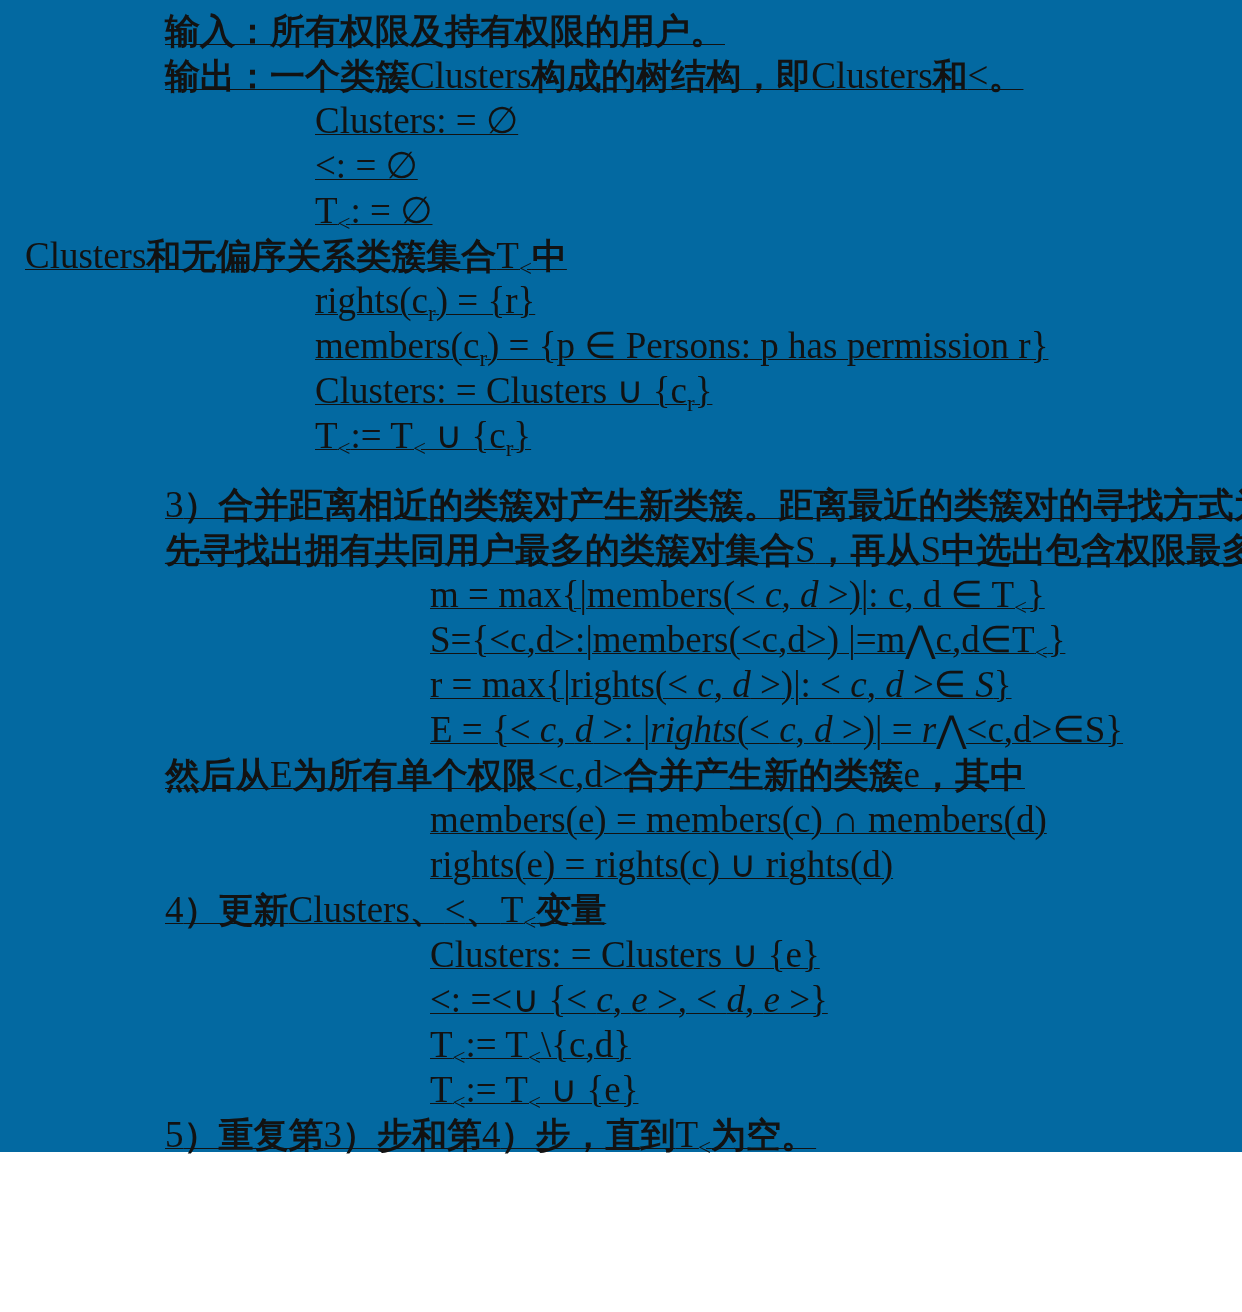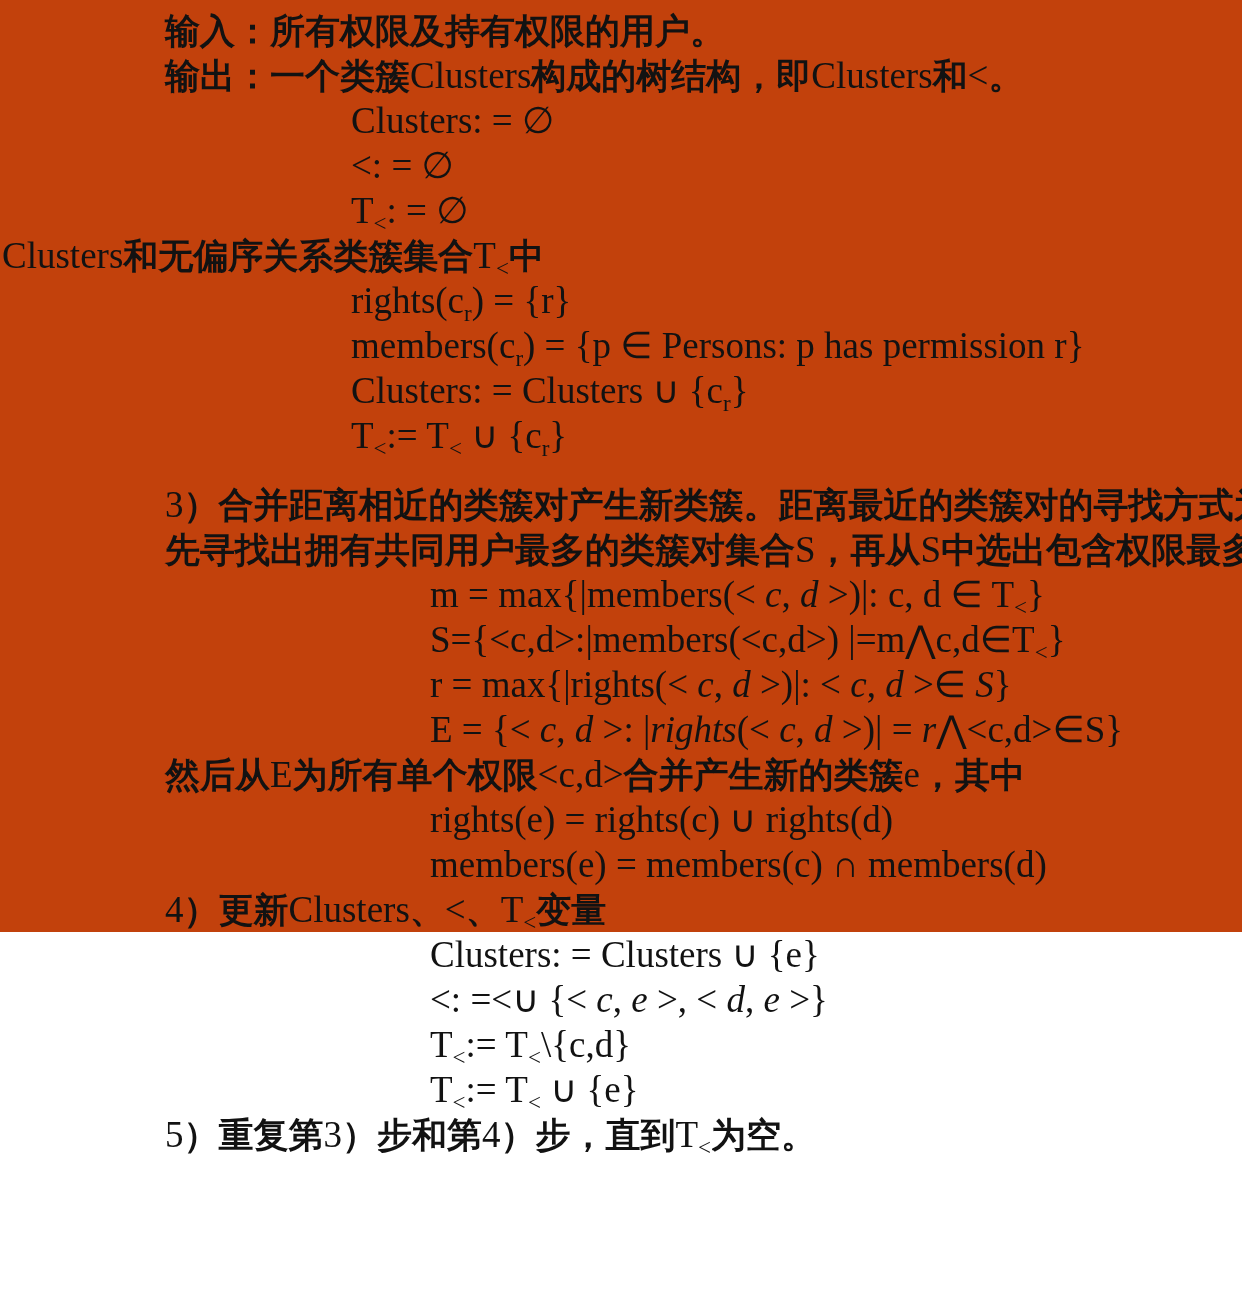--- a/index.html
+++ b/index.html
@@ -2,33 +2,34 @@
 <html><head>
 <meta charset="utf-8">
 <style>
   html, body { margin: 0; padding: 0; background: #ffffff; }
   body {
     width: 1242px; height: 1312px; overflow: hidden;
     color: #121212;
     font-family: "Liberation Serif", serif;
   }
   .page {
-    width: 1242px; height: 932px;
-    background: #c2410c;
+    width: 1242px; height: 1152px;
+    background: #0369a1;
     box-sizing: border-box;
     padding-top: 8px;
+    text-decoration: underline;
   }
   .line {
     line-height: 45px;
     height: 45px;
     white-space: nowrap;
   }
-  .indent-0 { padding-left: 2px; }
+  .indent-0 { padding-left: 2px; margin-left: 23px; }
   .indent-1 { padding-left: 165px; }
-  .indent-2 { padding-left: 315px; margin-left: 36px; }
+  .indent-2 { padding-left: 315px; }
   .indent-3 { padding-left: 430px; }
   .gap { margin-top: 24px; }
   
   .seg-c {
     font-family: "Liberation Sans", sans-serif;
     font-weight: 600;
     font-size: 35px;
   }
   
   .seg-r {
@@ -63,22 +64,22 @@
       <div class="line indent-2"><span class="seg-r">members(c</span><span class="seg-sub">r</span><span class="seg-r">) = {p ∈ Persons: p has permission r}</span></div>
       <div class="line indent-2"><span class="seg-r">Clusters: = Clusters ∪ {c</span><span class="seg-sub">r</span><span class="seg-r">}</span></div>
       <div class="line indent-2"><span class="seg-r">T</span><span class="seg-sub">&lt;</span><span class="seg-r">:= T</span><span class="seg-sub">&lt;</span><span class="seg-r"> ∪ {c</span><span class="seg-sub">r</span><span class="seg-r">}</span></div>
       <div class="line indent-1 gap"><span class="seg-r">3</span><span class="seg-c">）合并距离相近的类簇对产生新类簇。距离最近的类簇对的寻找方式为</span></div>
       <div class="line indent-1"><span class="seg-c">先寻找出拥有共同用户最多的类簇对集合</span><span class="seg-r">S</span><span class="seg-c">，再从</span><span class="seg-r">S</span><span class="seg-c">中选出包含权限最多的</span></div>
       <div class="line indent-3"><span class="seg-r">m = max{|members(&lt; </span><span class="seg-i">c</span><span class="seg-r">, </span><span class="seg-i">d</span><span class="seg-r"> &gt;)|: c, d ∈ T</span><span class="seg-sub">&lt;</span><span class="seg-r">}</span></div>
       <div class="line indent-3"><span class="seg-r">S={&lt;c,d&gt;:|members(&lt;c,d&gt;) |=m⋀c,d∈T</span><span class="seg-sub">&lt;</span><span class="seg-r">}</span></div>
       <div class="line indent-3"><span class="seg-r">r = max{|rights(&lt; </span><span class="seg-i">c</span><span class="seg-r">, </span><span class="seg-i">d</span><span class="seg-r"> &gt;)|: &lt; </span><span class="seg-i">c</span><span class="seg-r">, </span><span class="seg-i">d</span><span class="seg-r"> &gt;∈ </span><span class="seg-i">S</span><span class="seg-r">}</span></div>
       <div class="line indent-3"><span class="seg-r">E = {&lt; </span><span class="seg-i">c</span><span class="seg-r">, </span><span class="seg-i">d</span><span class="seg-r"> &gt;: |</span><span class="seg-i">rights</span><span class="seg-r">(&lt; </span><span class="seg-i">c</span><span class="seg-r">, </span><span class="seg-i">d</span><span class="seg-r"> &gt;)| = </span><span class="seg-i">r</span><span class="seg-r">⋀&lt;c,d&gt;∈S}</span></div>
       <div class="line indent-1"><span class="seg-c">然后从</span><span class="seg-r">E</span><span class="seg-c">为所有单个权限</span><span class="seg-r">&lt;c,d&gt;</span><span class="seg-c">合并产生新的类簇</span><span class="seg-r">e</span><span class="seg-c">，其中</span></div>
+      <div class="line indent-3"><span class="seg-r">members(e) = members(c) ∩ members(d)</span></div>
       <div class="line indent-3"><span class="seg-r">rights(e) = rights(c) ∪ rights(d)</span></div>
-      <div class="line indent-3"><span class="seg-r">members(e) = members(c) ∩ members(d)</span></div>
       <div class="line indent-1"><span class="seg-r">4</span><span class="seg-c">）更新</span><span class="seg-r">Clusters</span><span class="seg-c">、</span><span class="seg-r">&lt;</span><span class="seg-c">、</span><span class="seg-r">T</span><span class="seg-sub">&lt;</span><span class="seg-c">变量</span></div>
       <div class="line indent-3"><span class="seg-r">Clusters: = Clusters ∪ {e}</span></div>
       <div class="line indent-3"><span class="seg-r">&lt;: =&lt;∪ {&lt; </span><span class="seg-i">c</span><span class="seg-r">, </span><span class="seg-i">e</span><span class="seg-r"> &gt;, &lt; </span><span class="seg-i">d</span><span class="seg-r">, </span><span class="seg-i">e</span><span class="seg-r"> &gt;}</span></div>
       <div class="line indent-3"><span class="seg-r">T</span><span class="seg-sub">&lt;</span><span class="seg-r">:= T</span><span class="seg-sub">&lt;</span><span class="seg-r">\{c,d}</span></div>
       <div class="line indent-3"><span class="seg-r">T</span><span class="seg-sub">&lt;</span><span class="seg-r">:= T</span><span class="seg-sub">&lt;</span><span class="seg-r"> ∪ {e}</span></div>
       <div class="line indent-1"><span class="seg-r">5</span><span class="seg-c">）重复第</span><span class="seg-r">3</span><span class="seg-c">）步和第</span><span class="seg-r">4</span><span class="seg-c">）步，直到</span><span class="seg-r">T</span><span class="seg-sub">&lt;</span><span class="seg-c">为空。</span></div>
     </div>
 </div>
 
 </body></html>

